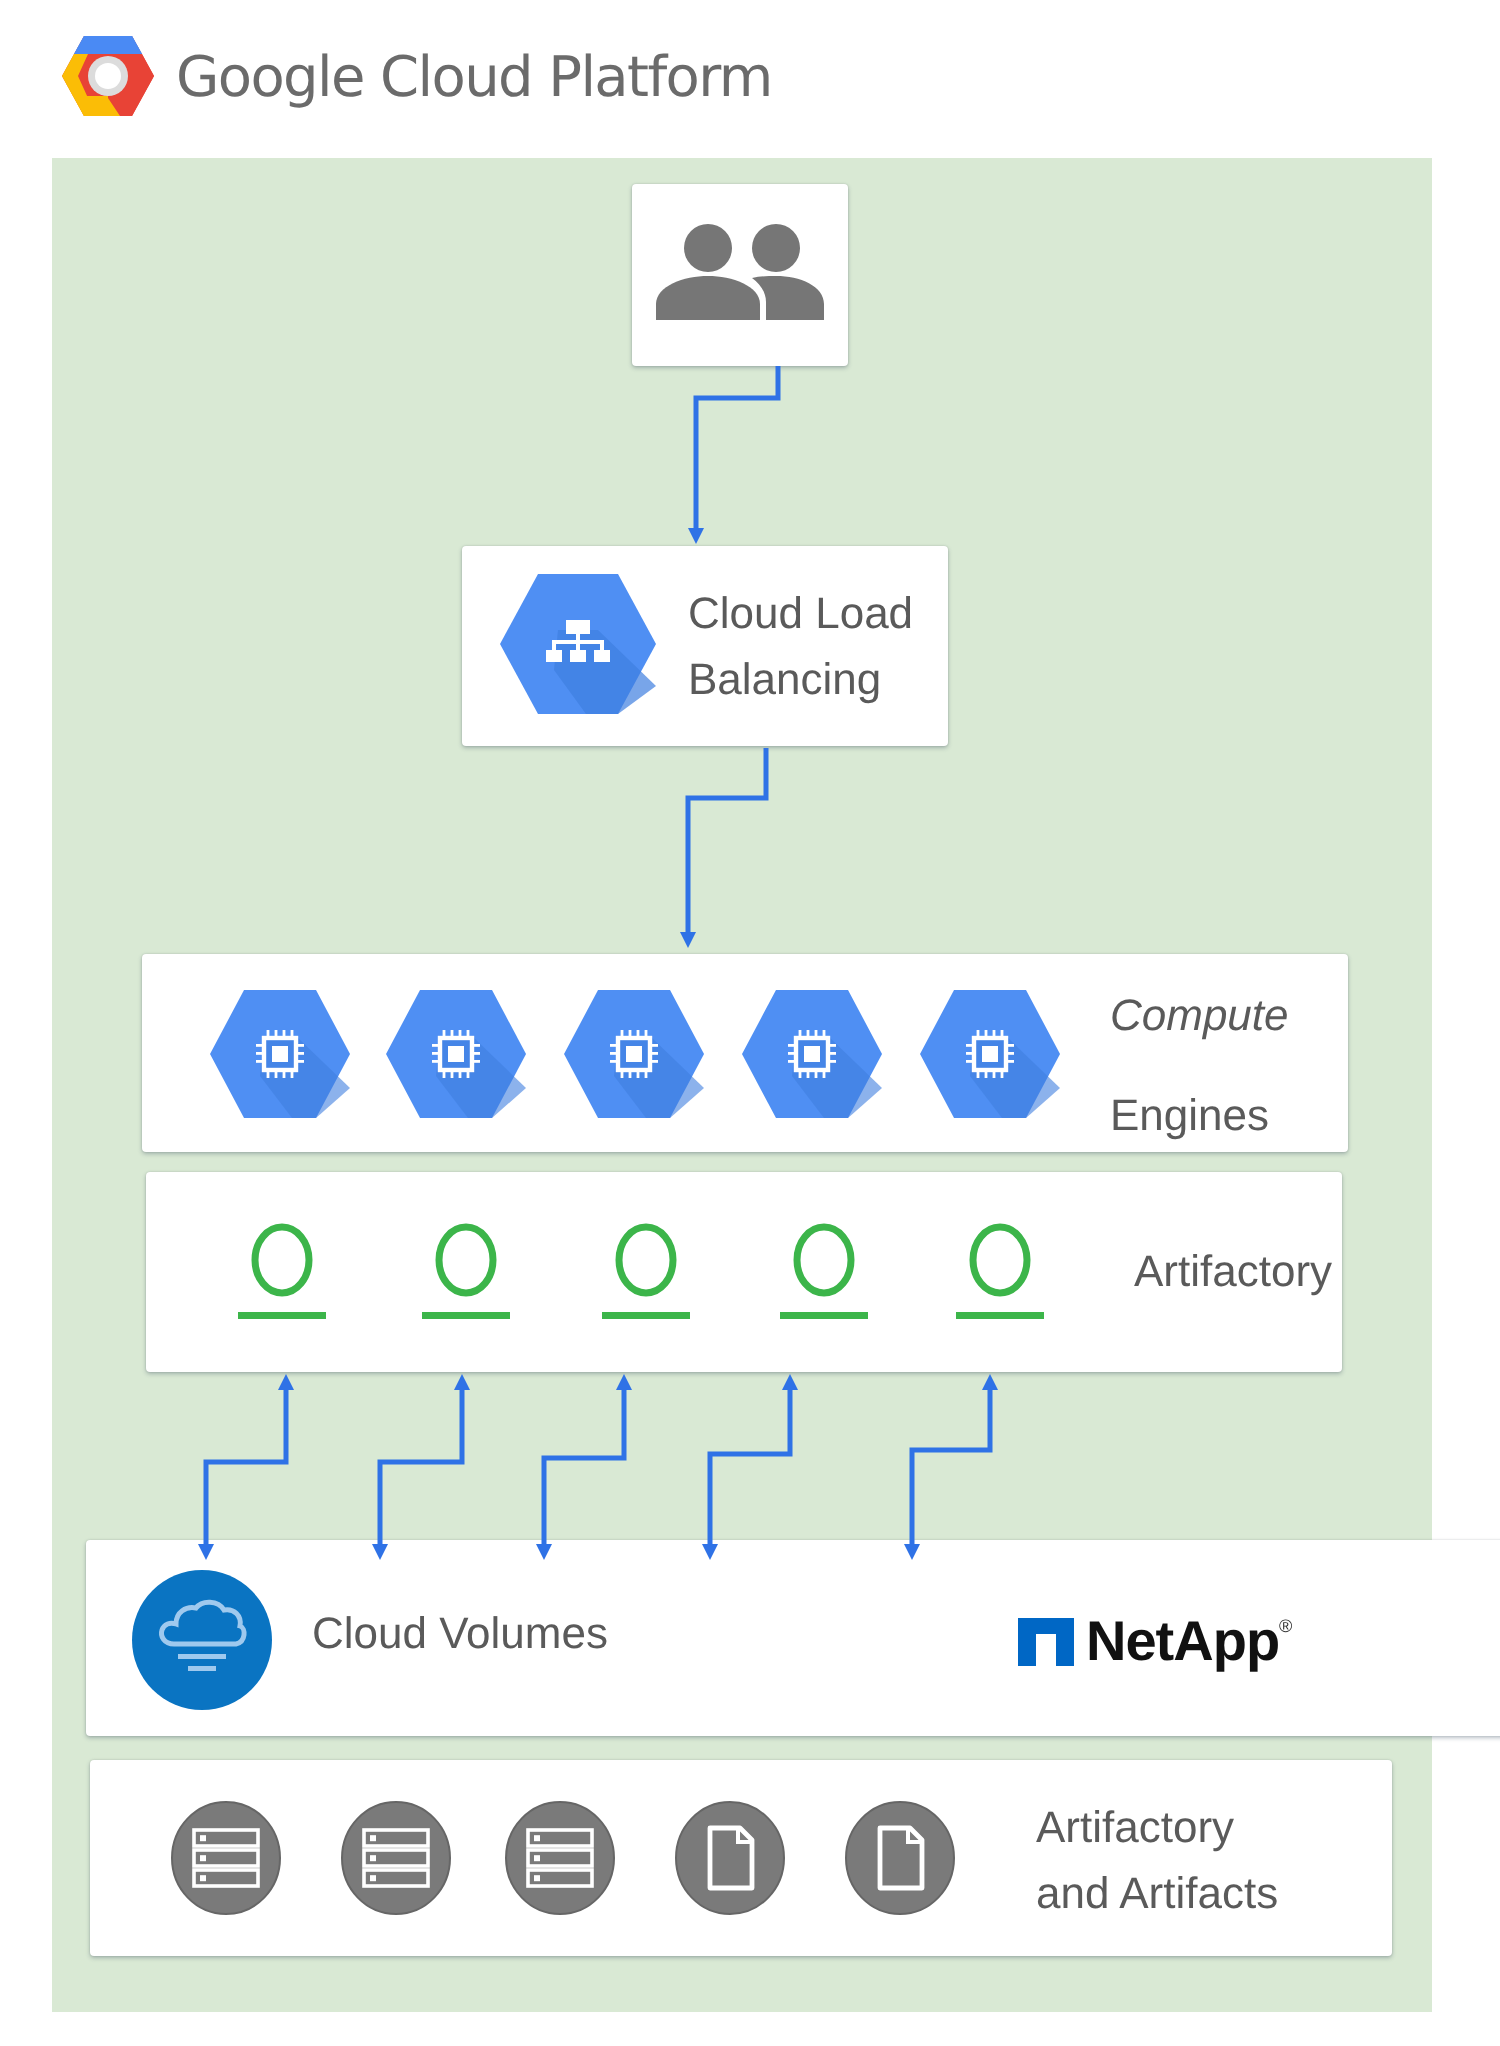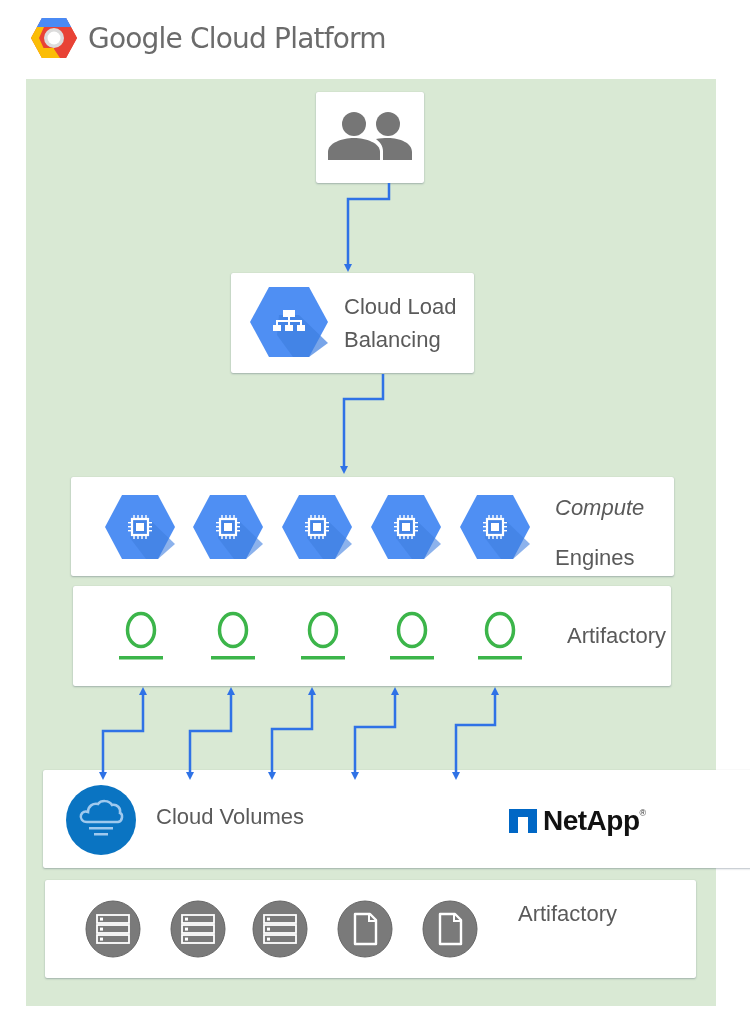--- a/index.html
+++ b/index.html
@@ -243,20 +243,21 @@
         <path d="M19,14 L34,14 L40,20 L40,44 L19,44 Z" fill="none" stroke="#fff" stroke-width="2.4" stroke-linejoin="round"></path>
         <path d="M33,14 L33,21 L40,21" fill="none" stroke="#fff" stroke-width="2"></path>
       </svg>
       <svg width="58" height="58" viewBox="0 0 58 58" class="hex" style="left: 376px; top: 20px;">
         <ellipse cx="29" cy="29" rx="27" ry="28" fill="#7a7a7a" stroke="#666" stroke-width="1"></ellipse>
         <path d="M19,14 L34,14 L40,20 L40,44 L19,44 Z" fill="none" stroke="#fff" stroke-width="2.4" stroke-linejoin="round"></path>
         <path d="M33,14 L33,21 L40,21" fill="none" stroke="#fff" stroke-width="2"></path>
       </svg>
     </div>
   <div class="label" style="left:473px; top:17px;">Artifactory</div>
+  <div class="label" style="left:473px; top:50px;">and Artifacts</div>
 </div>
 
 <svg class="arrows" viewBox="0 0 750 1023">
   <defs>
     <marker id="ah" markerWidth="8" markerHeight="8" refX="4" refY="4" orient="auto" markerUnits="userSpaceOnUse" viewBox="0 0 8 8">
       <path d="M0,0 L8,4 L0,8 Z" fill="#2f72e6"></path>
     </marker>
   <marker id="ahs" markerWidth="8" markerHeight="8" refX="4" refY="4" orient="auto-start-reverse" markerUnits="userSpaceOnUse" viewBox="0 0 8 8">
         <path d="M0,0 L8,4 L0,8 Z" fill="#2f72e6"></path>
       </marker>

